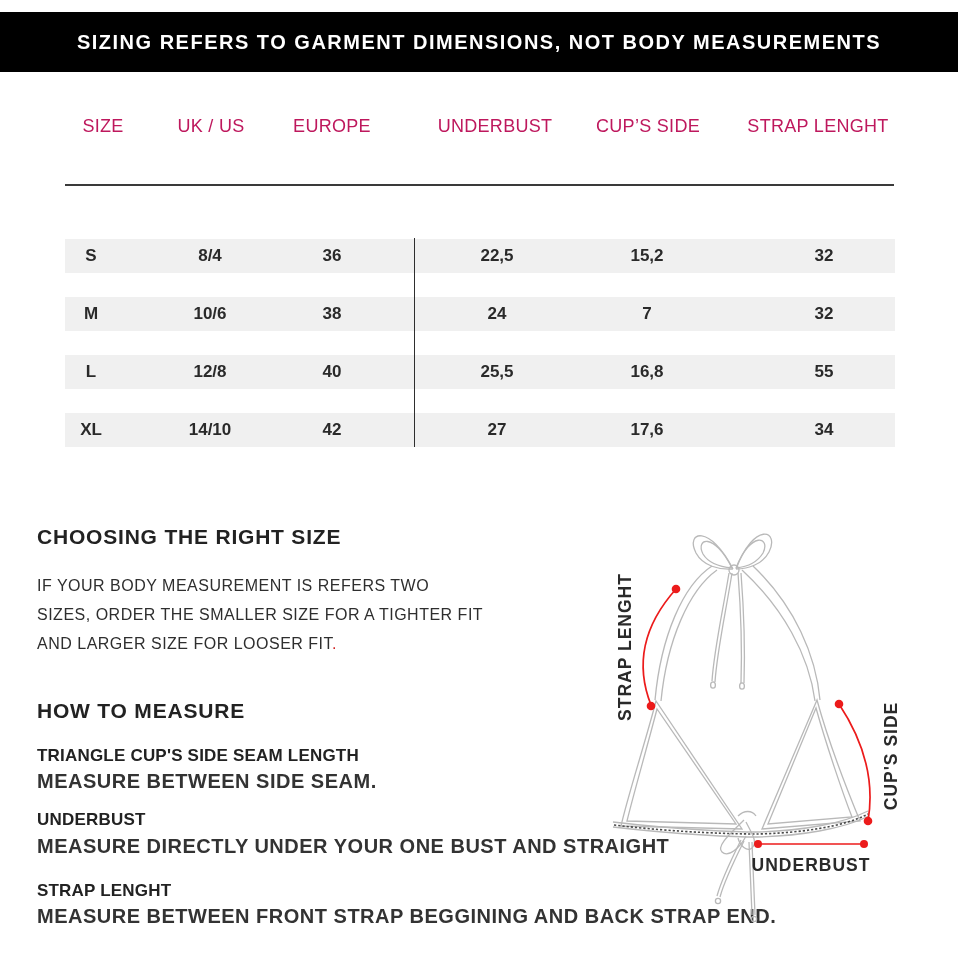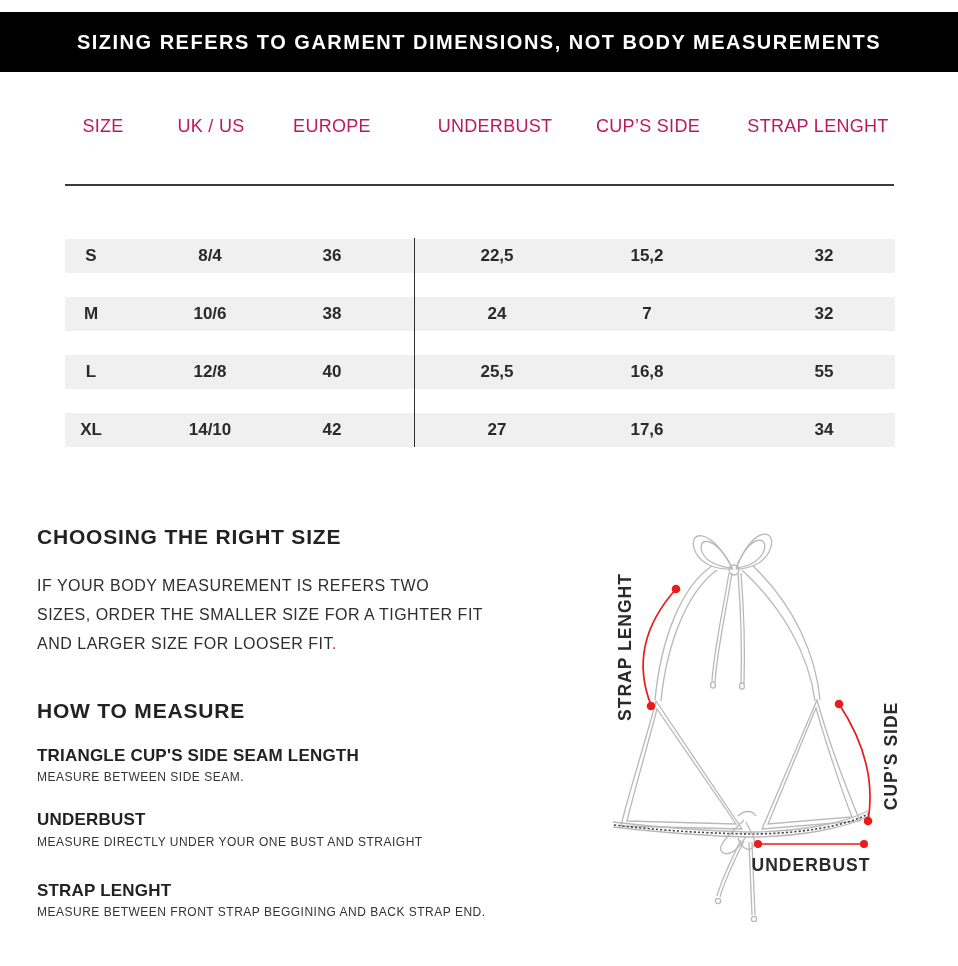--- a/index.html
+++ b/index.html
@@ -21,21 +21,21 @@
   .vdivider { position:absolute; left:414px; top:238px; width:1px; height:209px; background:#2e2e2e; }
 
   
   .section-heading { position:absolute; left:37px; font-size:21px; font-weight:bold; letter-spacing:0.8px;
                      color:#222222; white-space:nowrap; }
   .para { position:absolute; left:37px; font-size:16px; letter-spacing:0.5px; line-height:29px;
           color:#2e2e2e; white-space:nowrap; }
   .red-period { color:#d02020; }
   .sub-title { position:absolute; left:37px; font-size:17px; font-weight:bold; letter-spacing:0.2px;
                color:#222222; white-space:nowrap; }
-  .sub-desc { position:absolute; left:37px; font-size:12px; letter-spacing:0.5px; color:#333333; white-space:nowrap; }
+  .sub-desc { position:absolute; left:37px; font-size:20px; letter-spacing:0.5px; color:#333333; white-space:nowrap;font-weight:bold; }
 
   
   .diagram { position:absolute; left:595px; top:515px; width:363px; height:451px; }
   .diagram .outline { stroke:#b9b9b9; stroke-width:1.3; fill:none; }
   .diagram .stitch { stroke:#4a4a4a; stroke-width:1.6; fill:none; stroke-dasharray:2.2 2; }
   .diagram .redline { stroke:#ec1b1b; stroke-width:1.7; fill:none; }
   .diagram .reddot { fill:#ec1b1b; }
   .diagram text { fill:#2a2a2a; font-family:"Liberation Sans", sans-serif; font-size:17.5px;
                   font-weight:bold; letter-spacing:1px; }
 </style>

